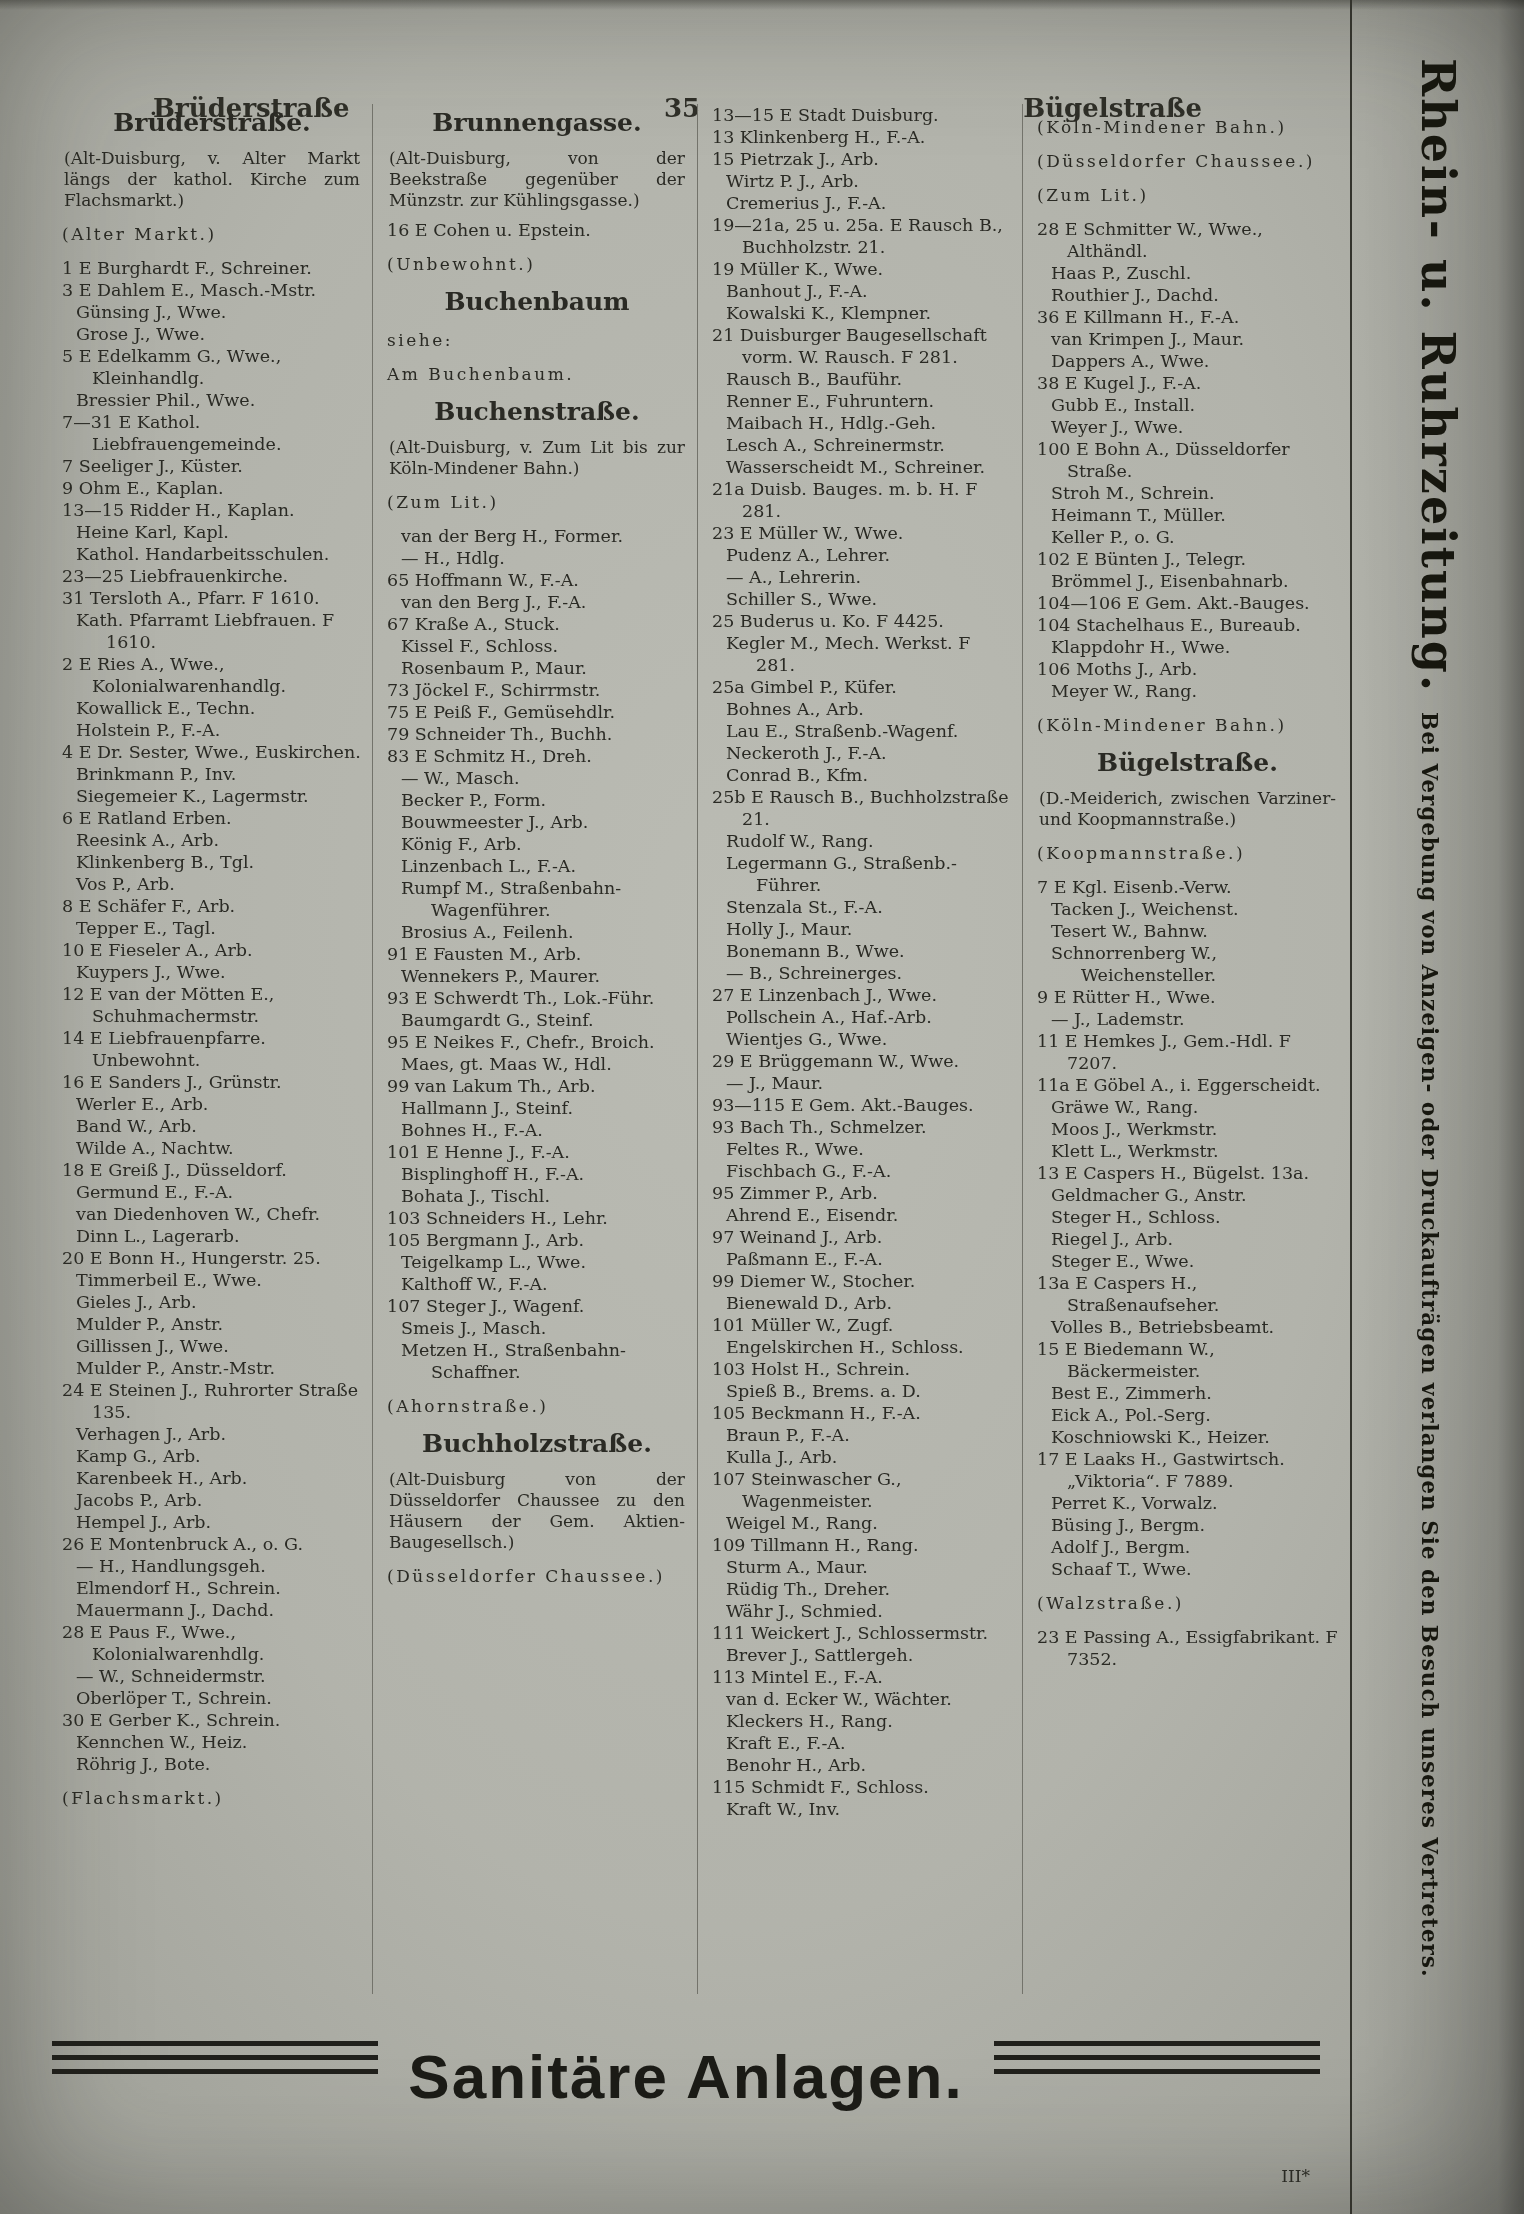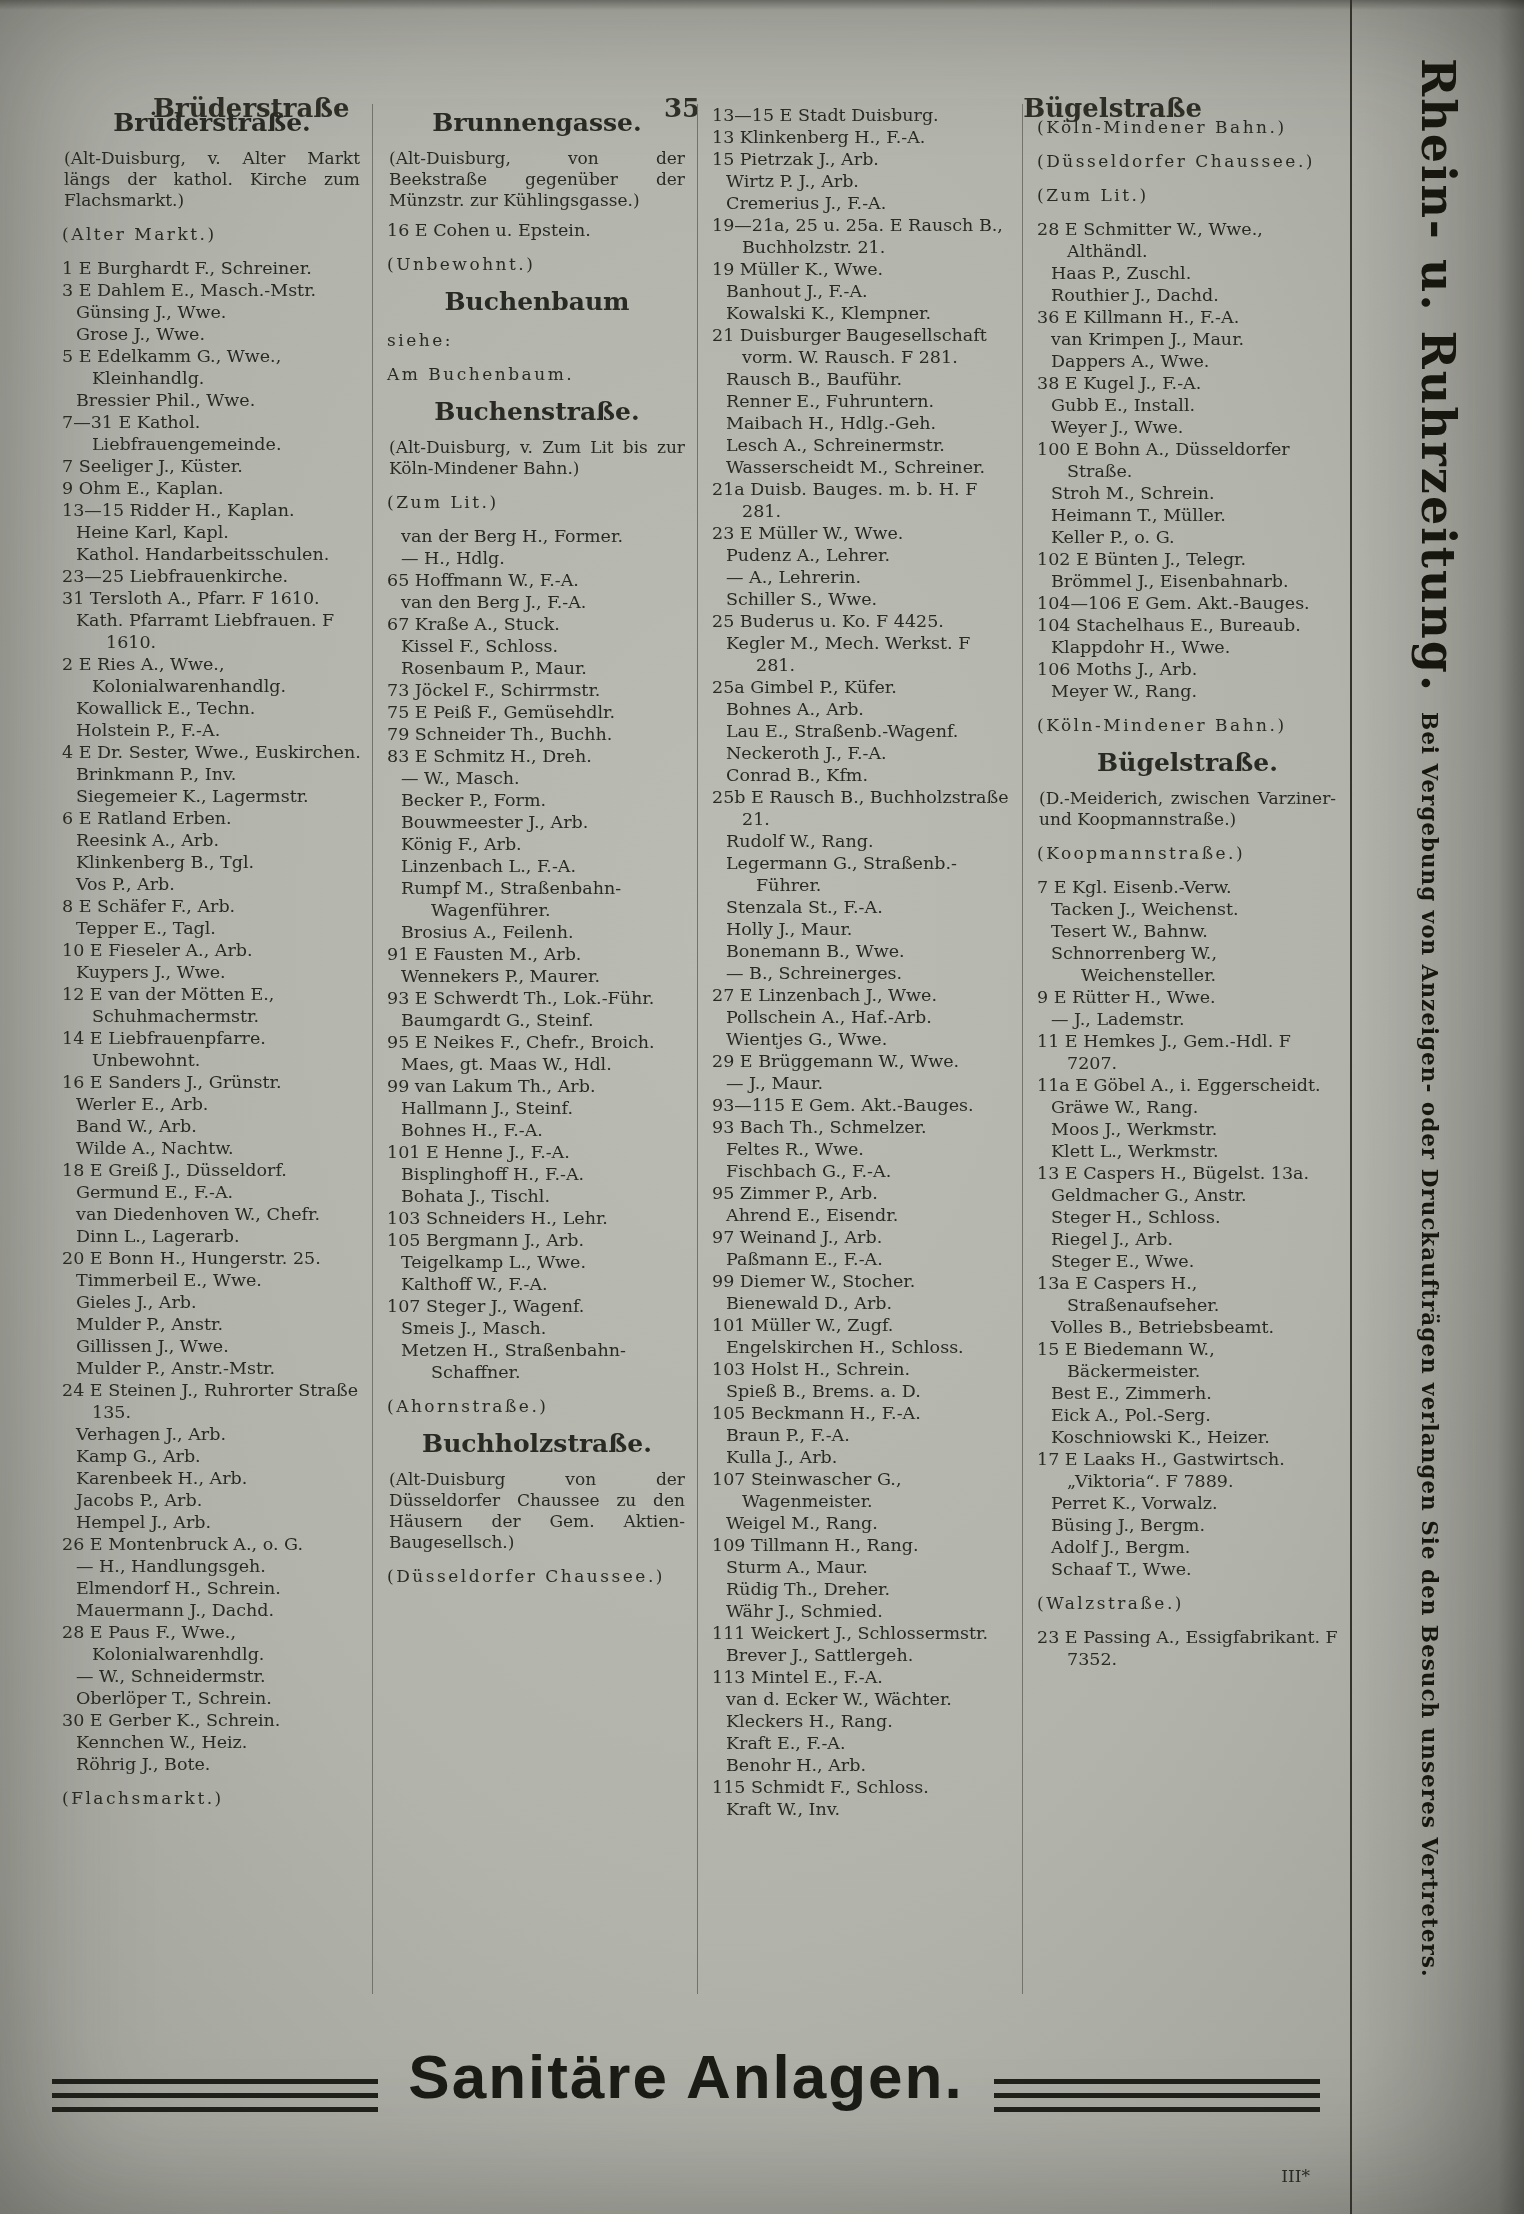--- a/index.html
+++ b/index.html
@@ -48,21 +48,21 @@
     font-family:"DejaVu Serif", serif; font-weight:bold; font-size:46px;
     letter-spacing:2px; color:#17170f;
   }
   .sidebar-body {
     font-family:"DejaVu Serif", serif; font-weight:bold; font-size:21.5px;
     letter-spacing:1px; color:#17170f; margin-top:14px;
   }
   
   .banner {
     position:absolute; left:52px; bottom:102px; width:1268px;
-    display:flex; align-items:flex-end; gap:30px;
+    display:flex; align-items:flex-start; gap:30px;
   }
   .rules { flex:1; display:flex; flex-direction:column; gap:9px; }
   .rules div { height:5px; background:#20201b; }
   .banner-text {
     font-family:"Liberation Sans", sans-serif; font-weight:bold;
     font-size:62px; letter-spacing:2px; color:#1b1b16; white-space:nowrap;
   }
   .page-mark {
     position:absolute; right:214px; bottom:28px; font-size:17px; font-weight:normal;
   }

